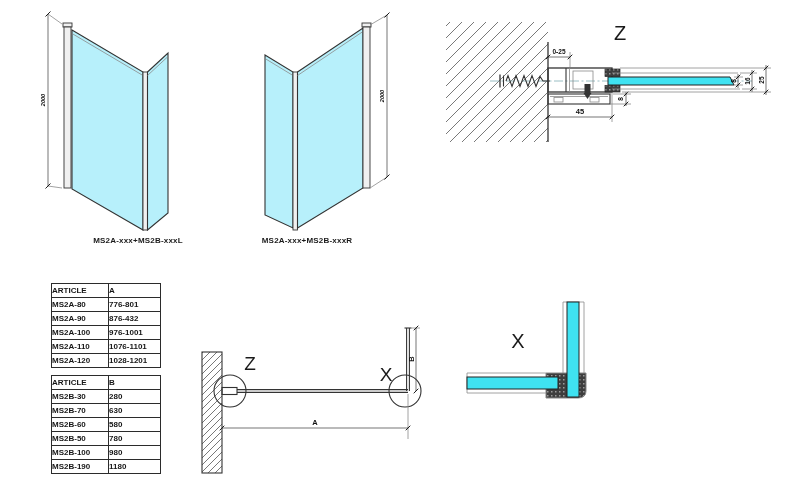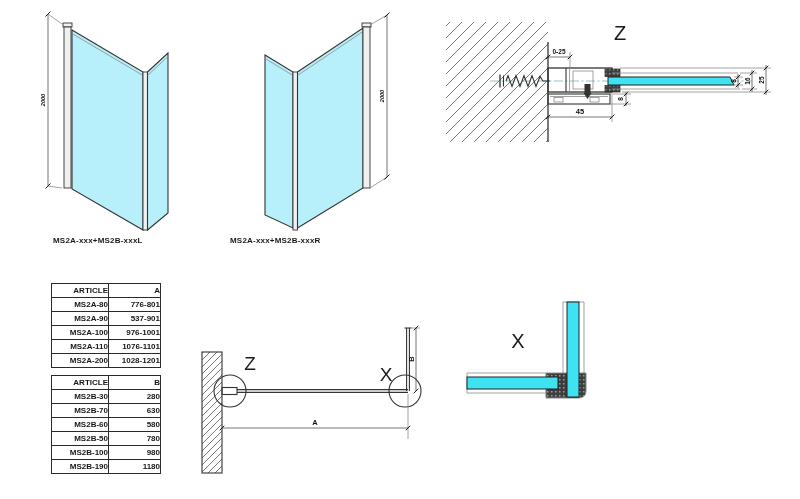--- a/index.html
+++ b/index.html
@@ -14,26 +14,26 @@
   .tick{stroke:#1d1d1d;stroke-width:1;fill:none}
   .glassP{fill:var(--glass_pane,#b7f0fb);stroke:var(--line,#333);stroke-width:1.1}
   .glassC{fill:var(--glass_cut,#3fe2f1);stroke:#222;stroke-width:1}
   .prof{fill:#f0f0f0;stroke:#333;stroke-width:.9}
   .cl{stroke:#8fb7bd;stroke-width:.9;fill:none;stroke-dasharray:9 2.5 2 2.5}
   .dt{font:700 6.5px "Liberation Sans",sans-serif;fill:#111;text-anchor:middle}
   .dt7{font:700 7.5px "Liberation Sans",sans-serif;fill:#111;text-anchor:middle}
   .dtV{font:italic 700 5.5px "Liberation Sans",sans-serif;fill:#111;text-anchor:middle}
   .big{font:400 20px "Liberation Sans",sans-serif;fill:#1a1a1a;text-anchor:middle}
   .big2{font:400 19px "Liberation Sans",sans-serif;fill:#1a1a1a;text-anchor:middle}
-  .cap{position:absolute;width:170px;text-align:left;
+  .cap{position:absolute;width:170px;text-align:center;
        font:700 8px "Liberation Sans",sans-serif;color:#1a1a1a;letter-spacing:.2px}
   .tables{position:absolute;left:51px;top:283px}
   table{border-collapse:collapse;background:#fff}
   th,td{border:1px solid #2b2b2b;font:700 8px "Liberation Sans",sans-serif;color:#161616;
-        text-align:right;vertical-align:middle;padding:0;height:13px}
+        text-align:left;vertical-align:middle;padding:0;height:13px}
   .c1{width:56px}.c2{width:51px}
   .tbl2{margin-top:7px}
 </style>
 </head>
 <body>
 
 <svg width="0" height="0" class="abs" aria-hidden="true">
   <defs>
     <pattern id="hatch7" patternUnits="userSpaceOnUse" width="7" height="7">
       <path d="M0,7 L7,0" stroke="#555" stroke-width="0.8"></path>
@@ -83,21 +83,21 @@
     </g>
     <g>
       <line x1="144" y1="11" x2="144" y2="173" class="dim"></line>
       <line x1="127" y1="21" x2="144" y2="11" class="lnT"></line>
       <line x1="127" y1="184" x2="144" y2="173" class="lnT"></line>
       <line x1="141.5" y1="13.5" x2="146.5" y2="8.5" class="tick"></line>
       <line x1="141.5" y1="175.5" x2="146.5" y2="170.5" class="tick"></line>
       <text class="dtV" transform="rotate(-90 140.5 92)" x="140.5" y="92">2000</text>
     </g>
   </svg>
-  <div class="cap" style="left:230px;top:236px">MS2A-xxx+MS2B-xxxR</div>
+  <div class="cap" style="left:222px;top:236px">MS2A-xxx+MS2B-xxxR</div>
 
   <svg class="abs" style="left:440px;top:8px" width="350" height="152">
     <text class="big" x="180" y="32">Z</text>
     <rect x="6" y="14" width="102" height="120" fill="url(#hatch12)"></rect>
     <line x1="108" y1="34" x2="108" y2="134" class="ln13"></line>
     <line x1="50" y1="73" x2="312" y2="73" class="cl"></line>
     <g>
       <line x1="60" y1="66.5" x2="60" y2="79.5" class="ln13"></line>
       <line x1="63.5" y1="67.5" x2="63.5" y2="78.5" class="ln"></line>
       <polyline points="66,73 68,67.5 72,78.5 76,67.5 80,78.5 84,67.5 88,78.5 92,67.5 96,78.5 100,68.5 103,73 110,73" class="ln"></polyline>
@@ -179,32 +179,32 @@
           <tr>
         <th class="c1">ARTICLE</th>
         <th class="c2">A</th>
       </tr>
       <tr>
         <td>MS2A-80</td>
         <td>776-801</td>
           </tr>
       <tr>
         <td>MS2A-90</td>
-        <td>537-901</td>
+        <td>876-432</td>
           </tr>
       <tr>
         <td>MS2A-100</td>
         <td>976-1001</td>
           </tr>
       <tr>
         <td>MS2A-110</td>
         <td>1076-1101</td>
           </tr>
       <tr>
-        <td>MS2A-200</td>
+        <td>MS2A-120</td>
         <td>1028-1201</td>
           </tr>
     </tbody>
       </table>
     <table class="tbl2">
       <tbody>
           <tr>
         <th class="c1">ARTICLE</th>
         <th class="c2">B</th>
       </tr>

